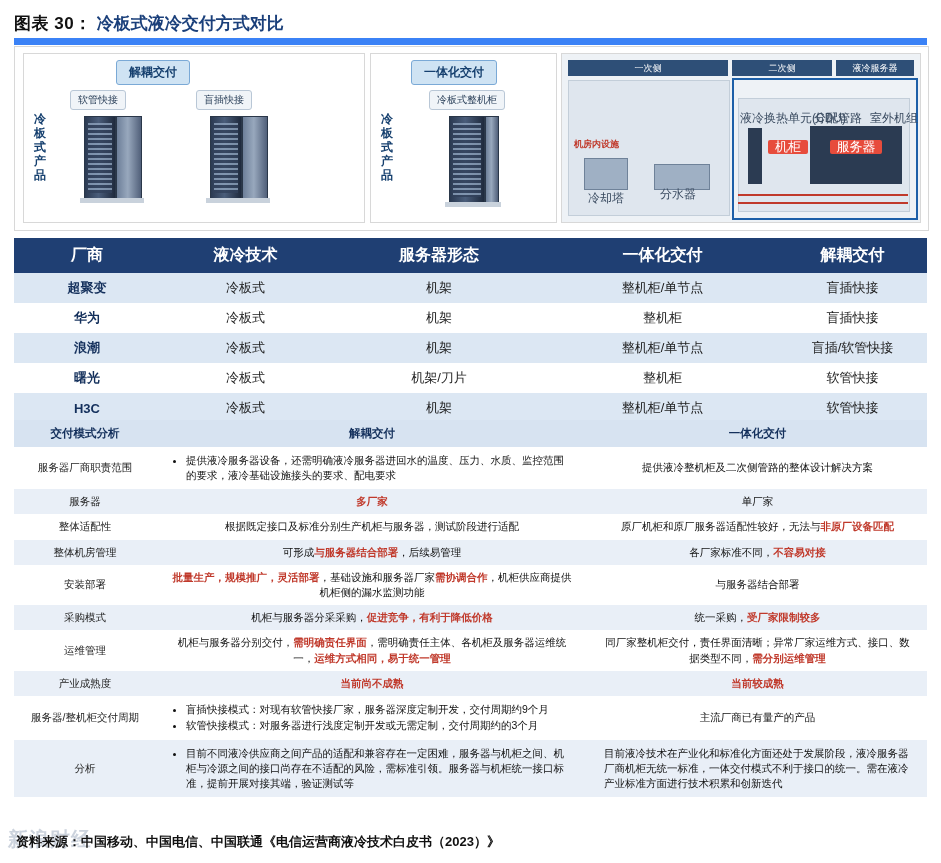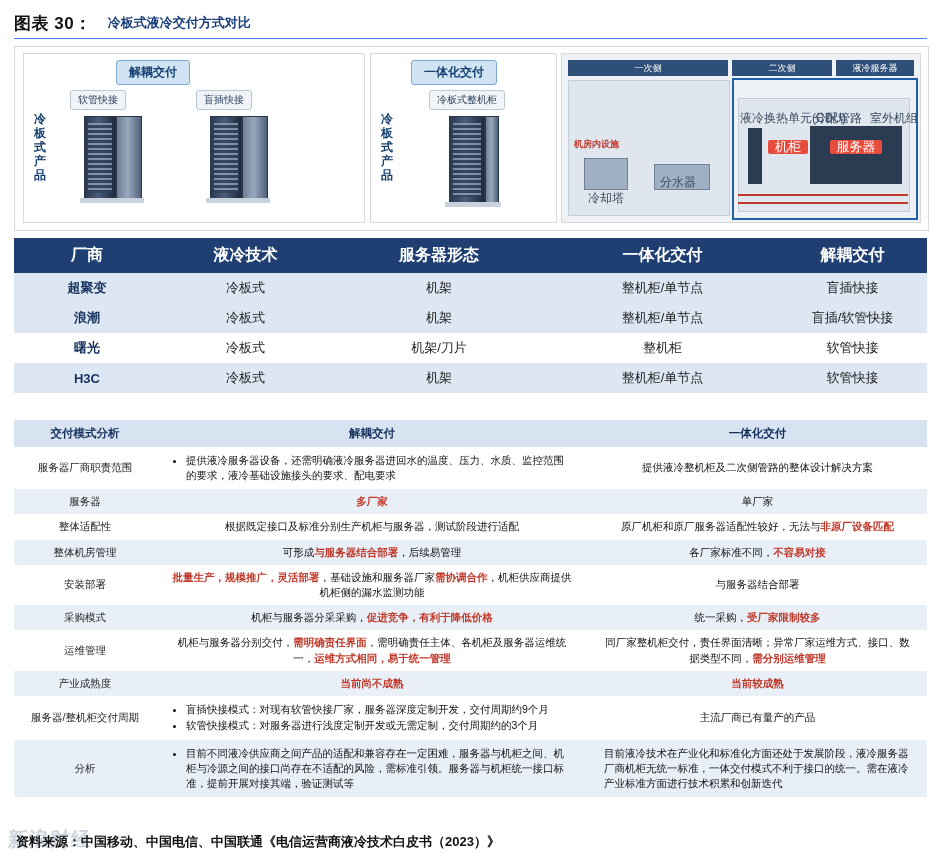--- a/index.html
+++ b/index.html
@@ -9,28 +9,28 @@
     font-family:"Liberation Sans","DejaVu Sans",sans-serif;
     color:#111;
     position:relative;
     overflow:hidden;
   }
   .page{position:relative;width:941px;height:863px;}
 
   
   .title-bar{
     position:absolute;left:14px;top:8px;width:913px;height:30px;
-    border-bottom:1px solid #3b82f6;
+    border-bottom:7px solid #3b82f6;
     display:flex;align-items:center;
   }
   .title-bar .t-label{
     font-size:17px;font-weight:bold;color:#111;letter-spacing:0.5px;
   }
   .title-bar .t-text{
-    font-size:13px;font-weight:bold;color:#1a3f7a;margin-left:16px;
+    font-size:17px;font-weight:bold;color:#1a3f7a;margin-left:5px;
   }
 
   
   .img-panel{
     position:absolute;left:14px;top:46px;width:913px;height:183px;
     border:1px solid #d8d8d8;background:#fff;
   }
   .sub-panel{
     position:absolute;border:1px solid #d8d8d8;background:#fff;
   }
@@ -162,21 +162,21 @@
 
     <div class="sub-panel sp3">
       <div class="r-head" style="left:6px;width:160px;">一次侧</div>
       <div class="r-head" style="left:170px;width:100px;">二次侧</div>
       <div class="r-head" style="left:274px;width:78px;">液冷服务器</div>
 
       <div class="r-room" style="left:6px;top:26px;width:160px;height:134px;"></div>
       <div class="r-box" style="left:22px;top:104px;width:42px;height:30px;"></div>
       <div class="r-tiny" style="left:26px;top:136px;">冷却塔</div>
       <div class="r-box" style="left:92px;top:110px;width:54px;height:24px;"></div>
-      <div class="r-tiny" style="left:98px;top:120px;font-family:Liberation Mono, monospace;">分水器</div>
+      <div class="r-tiny" style="left:98px;top:132px;font-family:Liberation Mono, monospace;">分水器</div>
 
       <div class="r-redtxt" style="left:12px;top:84px;">机房内设施</div>
 
       <div class="r-bluebox" style="left:170px;top:24px;width:182px;height:138px;"></div>
       <div class="r-room" style="left:176px;top:44px;width:170px;height:112px;"></div>
       <div class="r-tiny" style="left:178px;top:56px;">液冷换热单元(CDU)</div>
       <div class="r-tiny" style="left:252px;top:56px;">分配管路</div>
       <div class="r-tiny" style="left:308px;top:56px;">室外机组</div>
 
       <div class="r-dark" style="left:186px;top:74px;width:14px;height:56px;"></div>
@@ -201,20 +201,27 @@
       </tr>
     </thead>
     <tbody>
       <tr class="alt">
         <td class="vendor">超聚变</td>
         <td>冷板式</td>
         <td>机架</td>
         <td>整机柜/单节点</td>
         <td>盲插快接</td>
       </tr>
+      <tr class="plain">
+        <td class="vendor">华为</td>
+        <td>冷板式</td>
+        <td>机架</td>
+        <td>整机柜</td>
+        <td>盲插快接</td>
+      </tr>
       <tr class="alt">
         <td class="vendor">浪潮</td>
         <td>冷板式</td>
         <td>机架</td>
         <td>整机柜/单节点</td>
         <td>盲插/软管快接</td>
       </tr>
       <tr class="plain">
         <td class="vendor">曙光</td>
         <td>冷板式</td>

